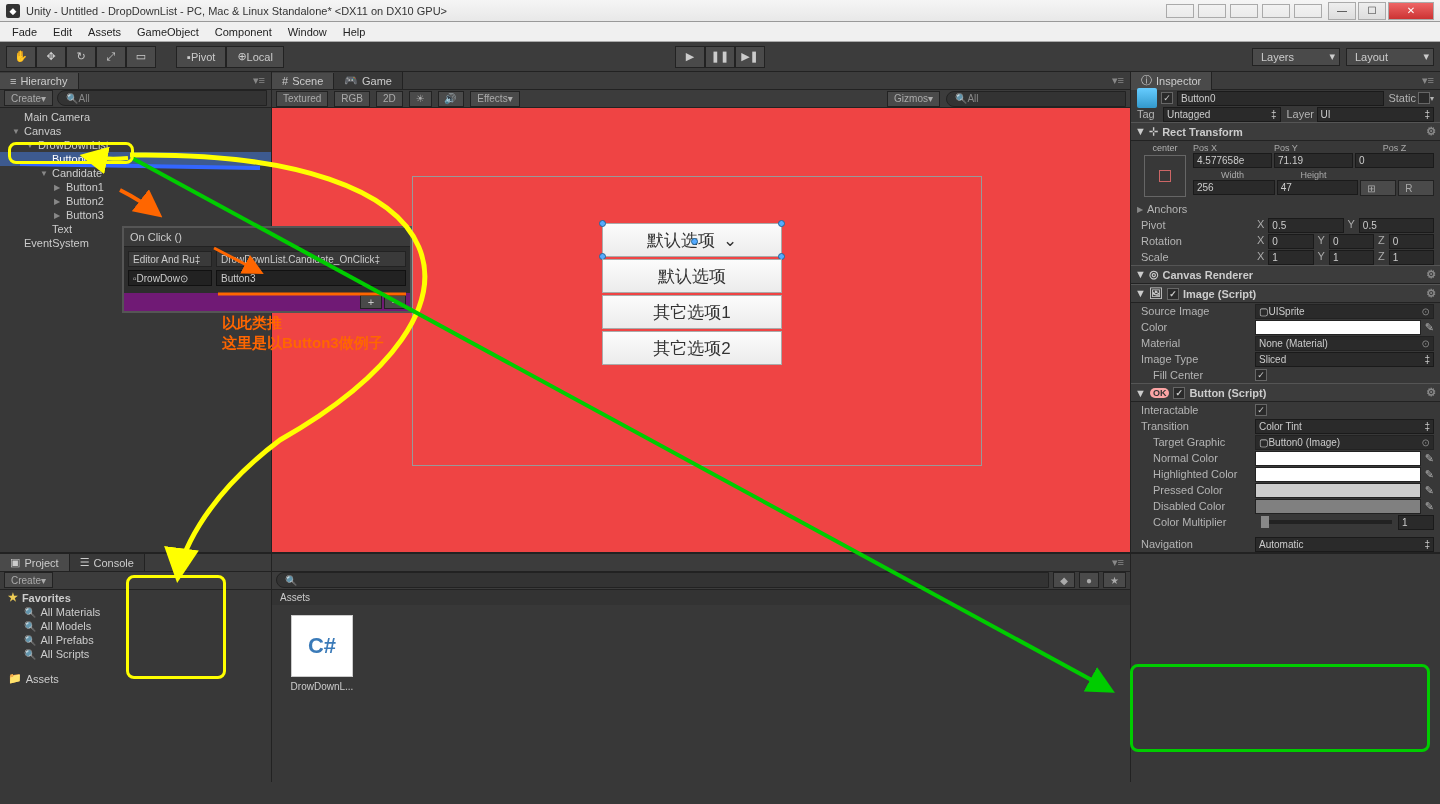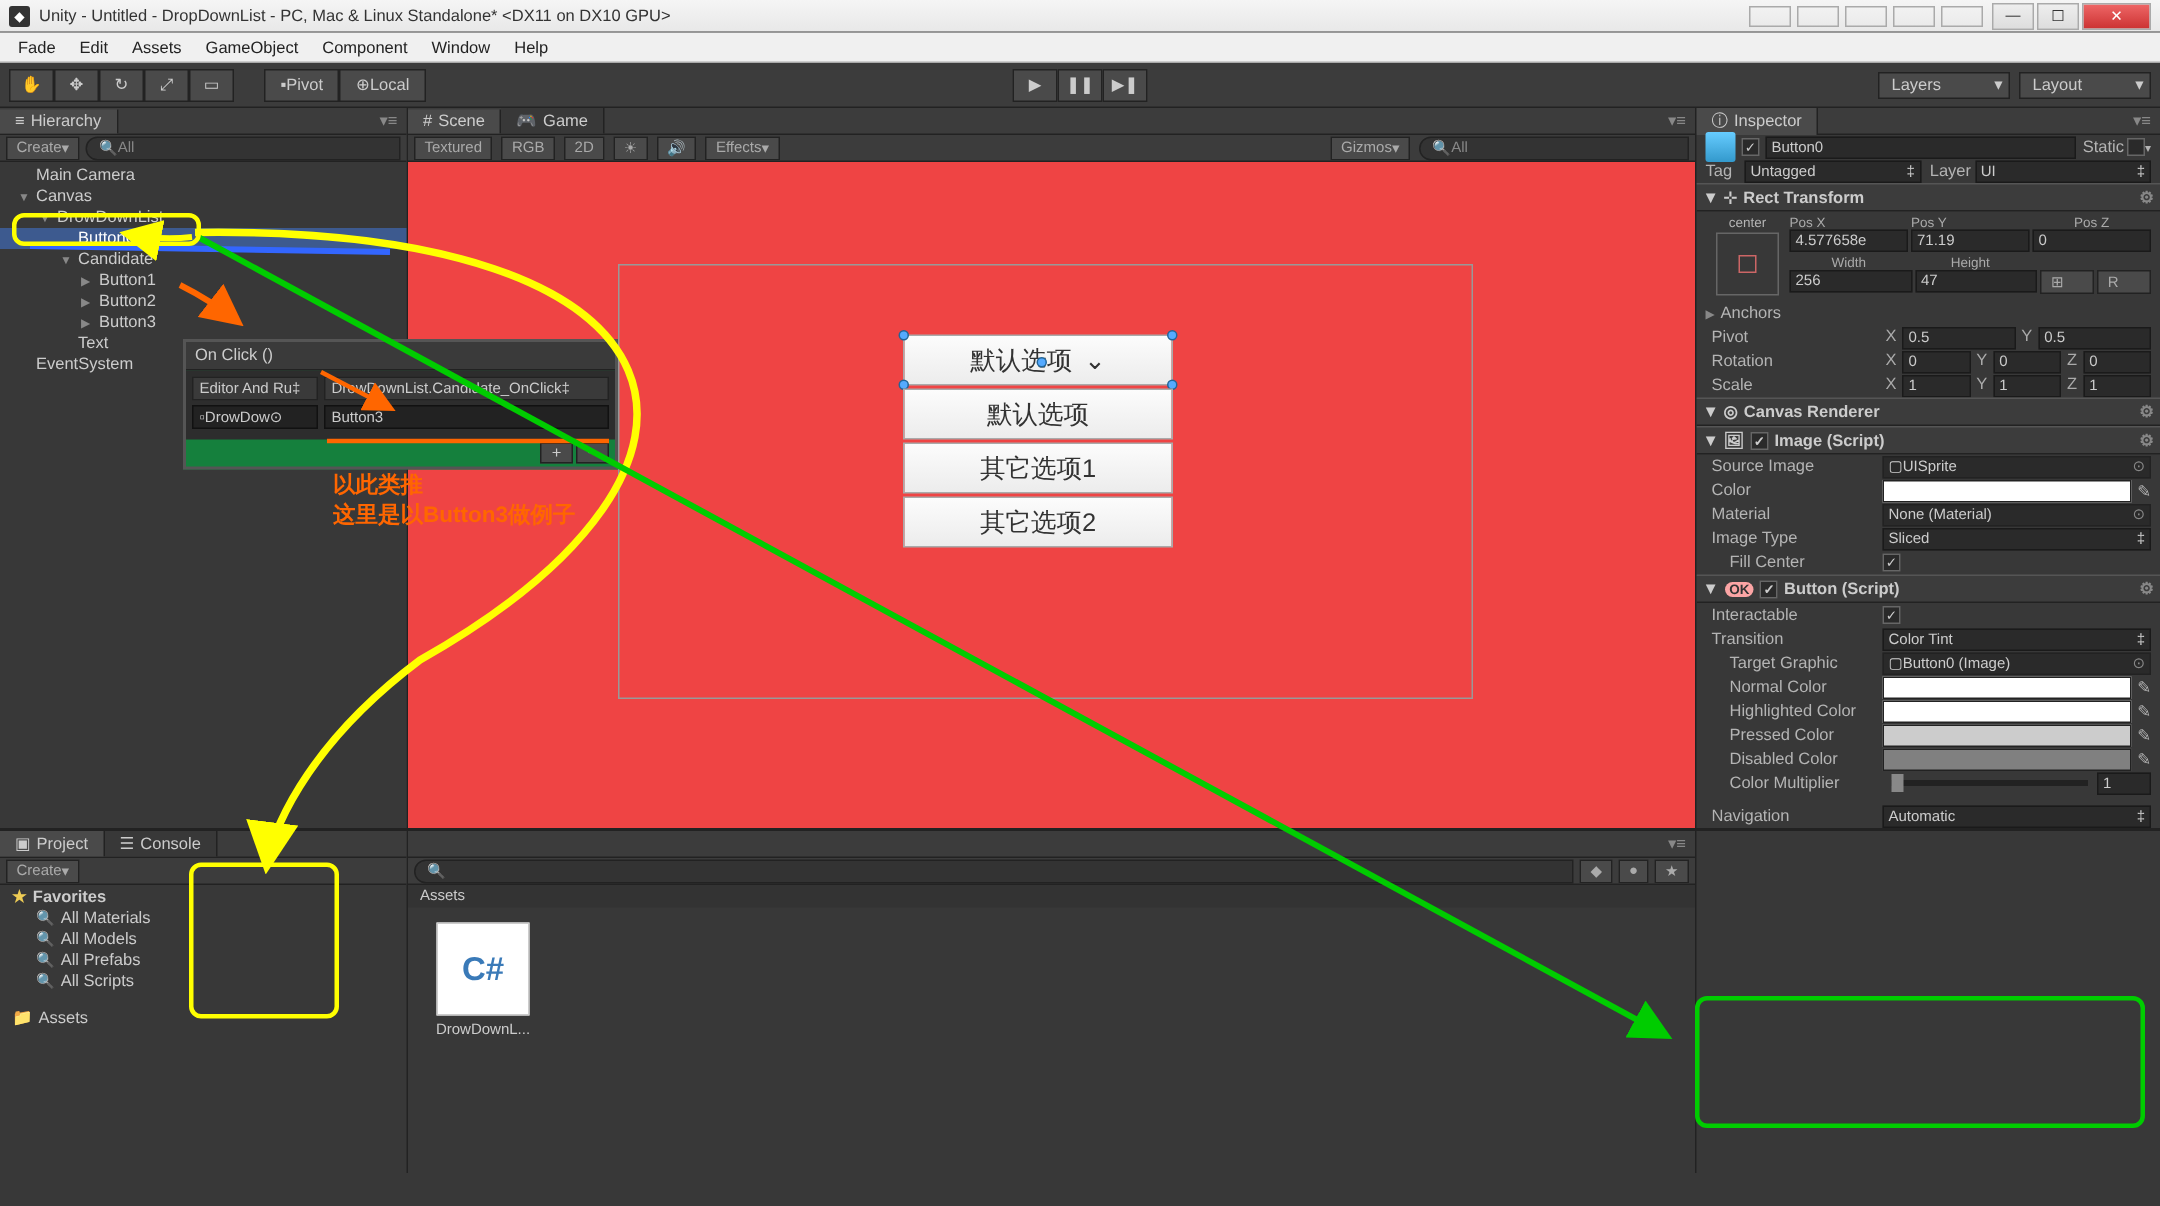--- a/index.html
+++ b/index.html
@@ -28,21 +28,21 @@
 .ddtool::after { content:'▾'; position:absolute; right:4px; }
 
 
 .main { display:flex; height:480px; }
 .col { display:flex; flex-direction:column; }
 
 
 .phead { height:18px; background:#3c3c3c; border-bottom:1px solid #222; display:flex; align-items:center; }
 .ptab { background:#4a4a4a; padding:2px 10px; color:#ccc; border-right:1px solid #222; display:flex;align-items:center;gap:4px; }
 .pmenu { margin-left:auto; padding:0 6px; color:#888; }
-.pbar { height:18px; background:#3c3c3c; display:flex; align-items:center; padding:0 4px; gap:4px; border-bottom:1px solid #222; }
+.pbar { height:18px; background:#3c3c3c; display:flex; padding:0 4px; gap:4px; border-bottom:1px solid #222; }
 .psmall { height:16px; background:#4a4a4a; border:1px solid #222; padding:0 6px; color:#aaa; font-size:10px; display:flex;align-items:center; }
 .psearch { flex:1; height:16px; background:#333; border:1px solid #222; border-radius:8px 0 0 8px; padding:0 8px; color:#888;font-size:10px;display:flex;align-items:center; }
 
 
 .hier { width:272px; background:#383838; border-right:1px solid #222; }
 .tree { padding:2px 0; background:#383838; flex:1; }
 .trow { padding:1px 4px 1px 12px; color:#ccc; display:flex; align-items:center; gap:2px; }
 .trow.sel { background:#3d5a8f; color:#fff; }
 .tarrow { color:#888; font-size:8px; width:10px; display:inline-block; }
 
@@ -79,21 +79,21 @@
 .proj { display:flex; height:230px; border-top:2px solid #222; }
 .favrow { padding:1px 8px; display:flex;align-items:center;gap:4px;color:#ccc; }
 .fav-star { color:#ec5; }
 .mag { color:#ec5; font-size:10px; }
 .asset-view { padding:10px; display:flex; gap:12px; }
 .asset-item { width:80px; text-align:center; }
 .asset-icon { width:62px;height:62px;background:#fff;margin:0 auto 4px;display:flex;align-items:center;justify-content:center;font-size:22px;color:#3a7ab8;font-weight:bold;border:1px solid #ccc; }
 .asset-lbl { font-size:10px;color:#ccc; }
 
 
-.float-oc { position:absolute; left:122px; top:226px; width:290px; border:2px solid #555; background:#15803d; z-index:50; }
+.float-oc { position:absolute; left:122px; top:226px; width:290px; border:2px solid #555; background:#701a75; z-index:50; }
 
 
 .anno-box { position:absolute; border:3px solid; border-radius:8px; pointer-events:none; z-index:100; }
 .anno-text { position:absolute; color:#f60; font-size:15px; z-index:100; font-weight:bold; }
 .anno-svg { position:absolute; top:0; left:0; pointer-events:none; z-index:99; }
 .slider-track { flex:1;height:4px;background:#222;position:relative;margin:0 6px; }
 .slider-thumb { width:8px;height:12px;background:#888;position:absolute;top:-4px; }
 </style>
 </head>
 <body>

